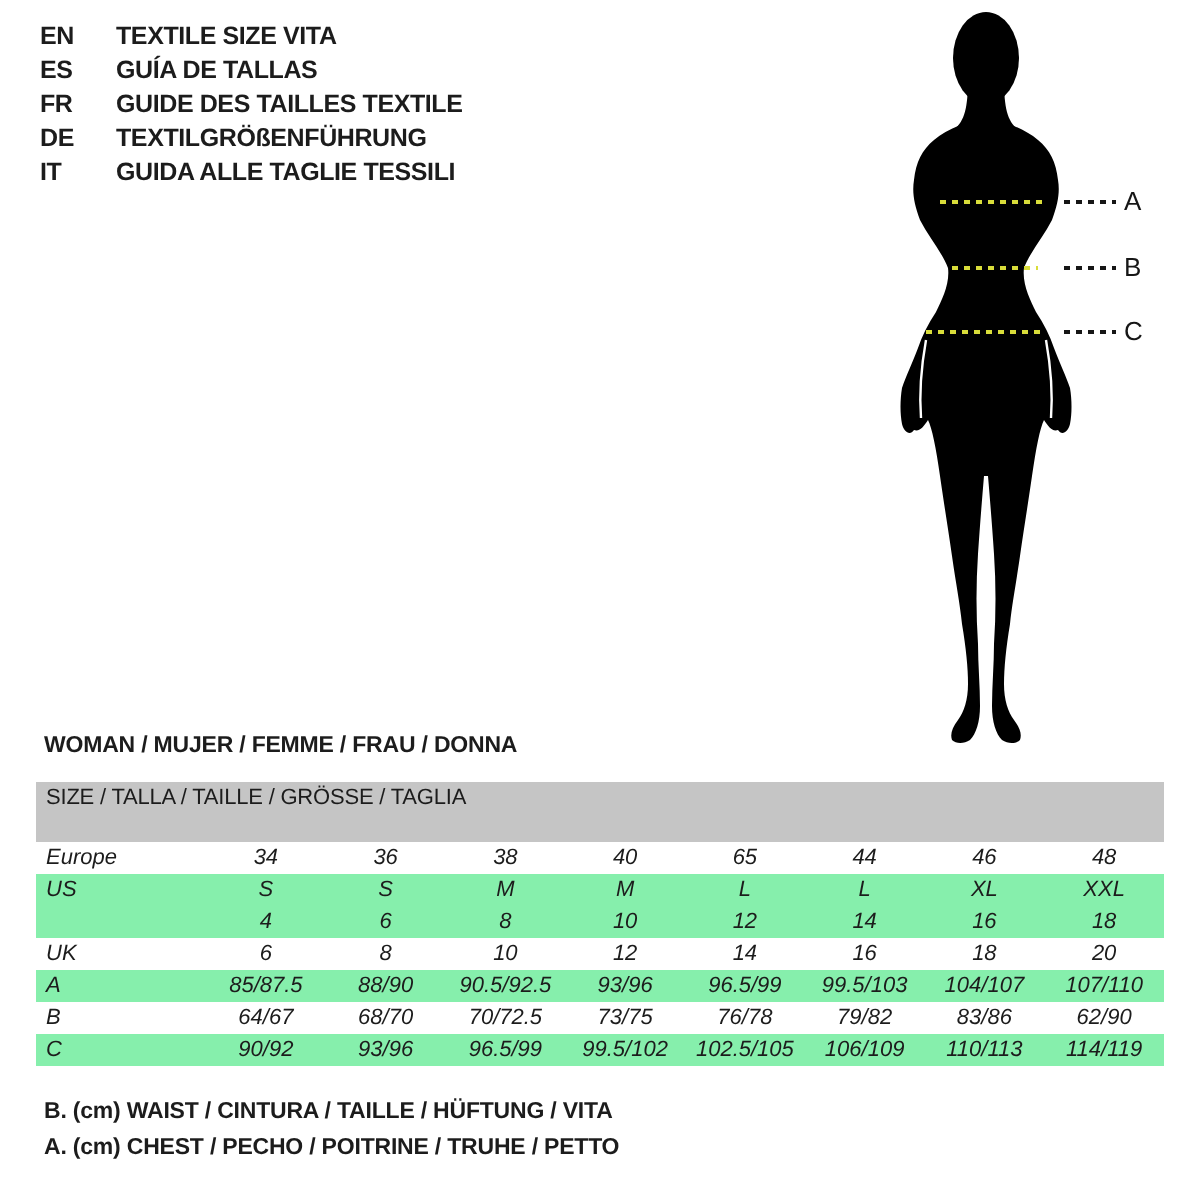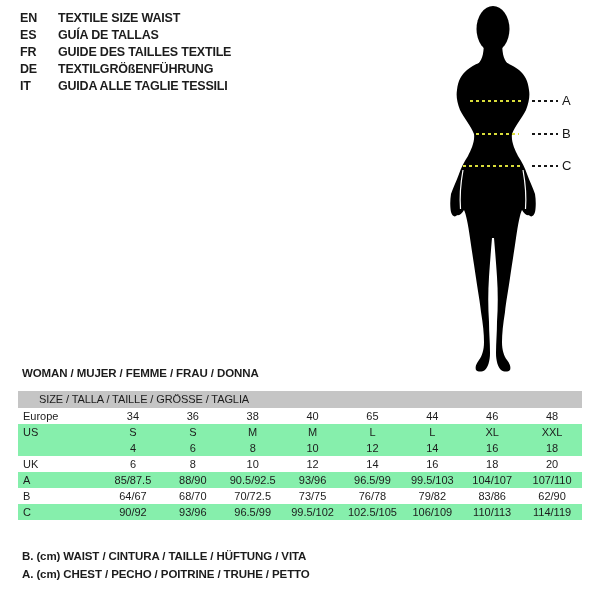--- a/index.html
+++ b/index.html
@@ -15,36 +15,36 @@
   
   .figure-wrap{position:absolute;left:438px;top:4px;width:110px;height:370px;}
   .figure-wrap svg{display:block;width:110px;height:370px;}
   
   .dash-yellow{position:absolute;height:2px;background:repeating-linear-gradient(90deg,#d9dd3a 0 3px,transparent 3px 6px);}
   .dash-black{position:absolute;height:2px;width:26px;left:532px;background:repeating-linear-gradient(90deg,#161616 0 3px,transparent 3px 6px);}
   .measure-label{position:absolute;left:562px;font-size:13px;line-height:13px;color:#161616;}
   
   .group-title{position:absolute;left:22px;top:367px;font-size:11.5px;font-weight:bold;letter-spacing:-0.1px;}
   .size-table{position:absolute;left:18px;top:391px;width:564px;font-size:11px;}
-  .t-header{background:#c5c5c5;height:17px;line-height:17px;padding-left:21px;letter-spacing:-0.1px;}
-  .t-row{display:flex;height:16px;line-height:16px;}
+  .t-header{background:#c5c5c5;height:30px;line-height:17px;padding-left:5px;letter-spacing:-0.1px;}
+  .t-row{display:flex;height:16px;line-height:16px;font-style:italic;}
   .t-row.shaded{background:#86efac;}
   .tl{flex:0 0 80px;padding-left:5px;text-align:left;}
   .tc{flex:1;text-align:center;}
   
   .legend-block{position:absolute;left:22px;top:548px;}
   .legend-line{font-size:11.5px;font-weight:bold;line-height:17.5px;letter-spacing:-0.1px;}
 </style>
 </head>
 <body>
 
 <div class="lang-block">
   <div class="lang-row">
     <span class="lang-code">EN</span>
-    <span class="lang-label">TEXTILE SIZE WAIST</span>
+    <span class="lang-label">TEXTILE SIZE VITA</span>
   </div>
   <div class="lang-row">
     <span class="lang-code">ES</span>
     <span class="lang-label">GUÍA DE TALLAS</span>
   </div>
   <div class="lang-row">
     <span class="lang-code">FR</span>
     <span class="lang-label">GUIDE DES TAILLES TEXTILE</span>
   </div>
   <div class="lang-row">

